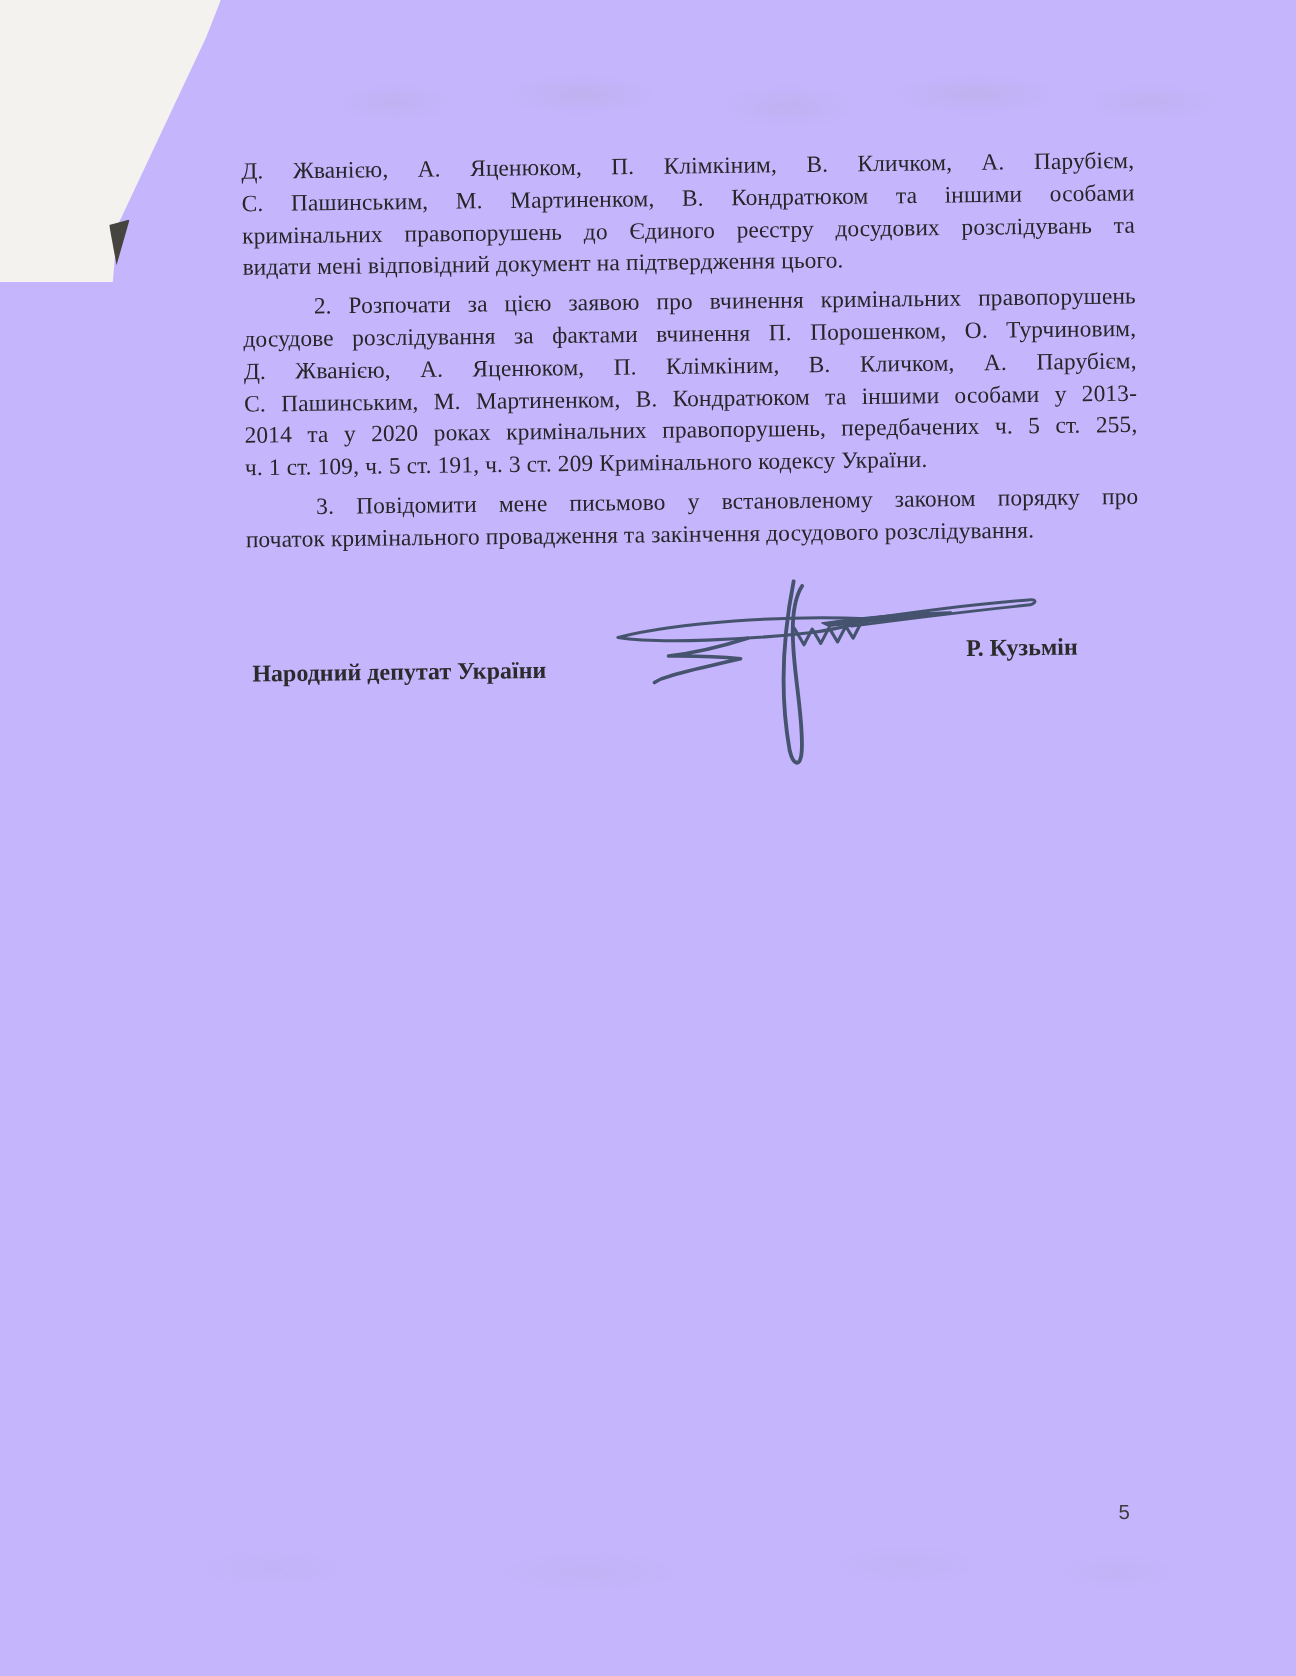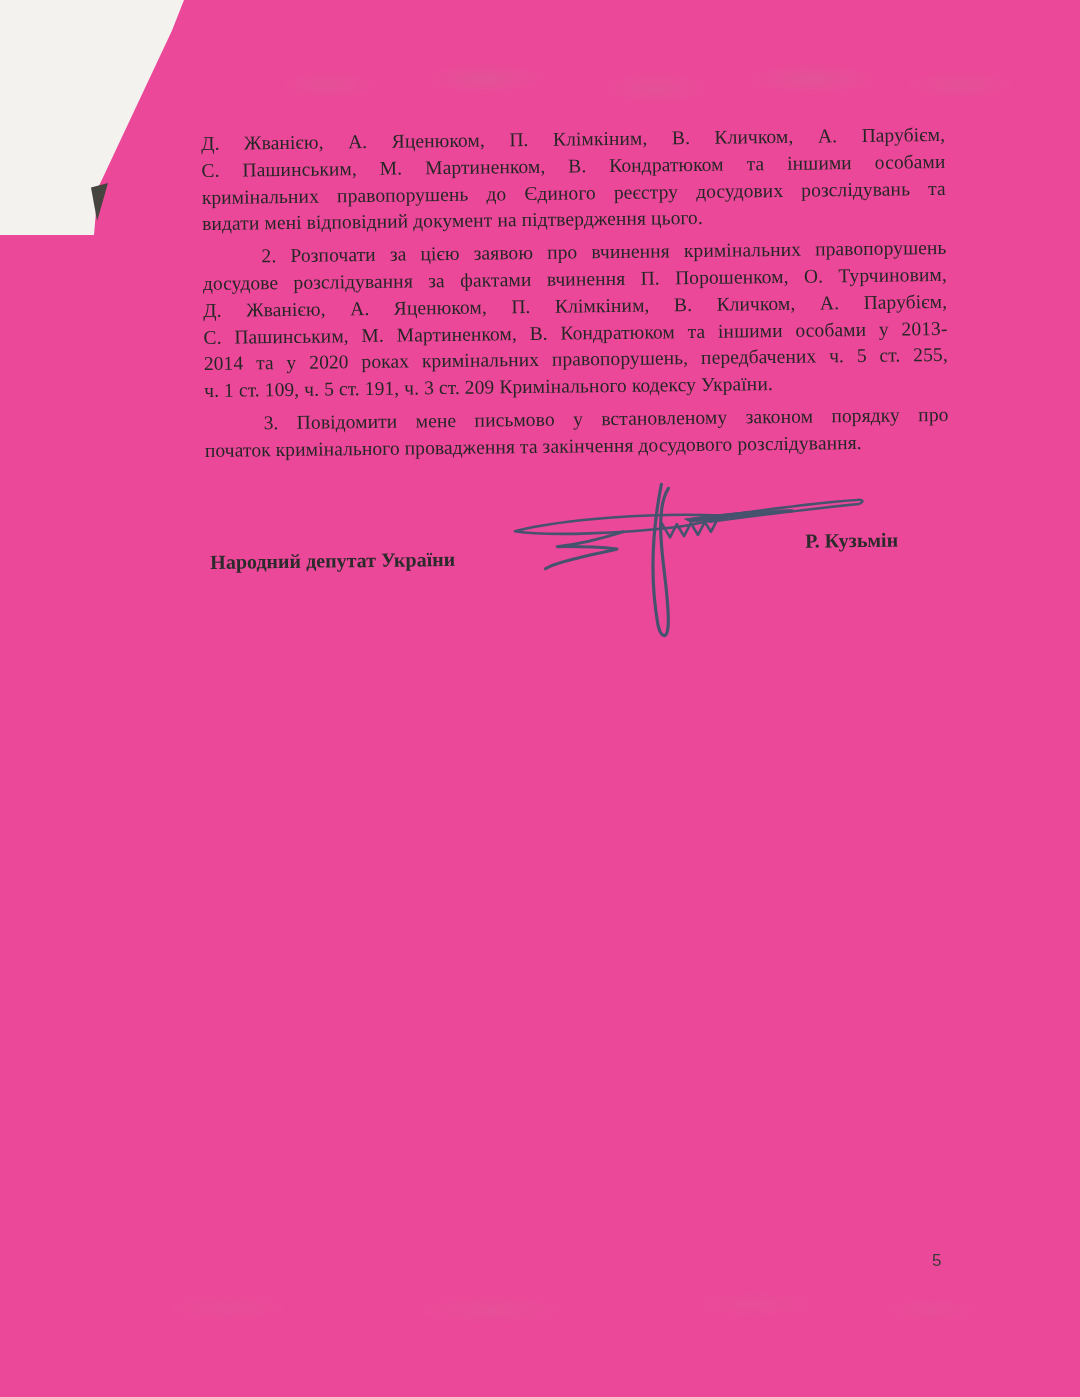--- a/index.html
+++ b/index.html
@@ -5,21 +5,21 @@
   html, body { margin: 0; padding: 0; }
   body {
     width: 1080px; height: 1397px;
     position: relative;
     background: #fbfbfa;
     font-family: "Liberation Serif", serif;
     overflow: hidden;
   }
   .page {
     position: absolute; inset: 0;
-    background: #ec4899;
+    background: #c4b5fd;
   }
   
   .scan-wedge {
     position: absolute; left: 0; top: 0;
     width: 200px; height: 235px;
     background: #f3f2ef;
     clip-path: polygon(0 0, 92% 0, 86% 13%, 49% 80%, 47% 100%, 0 100%);
   }
   
   .fold-triangle {

